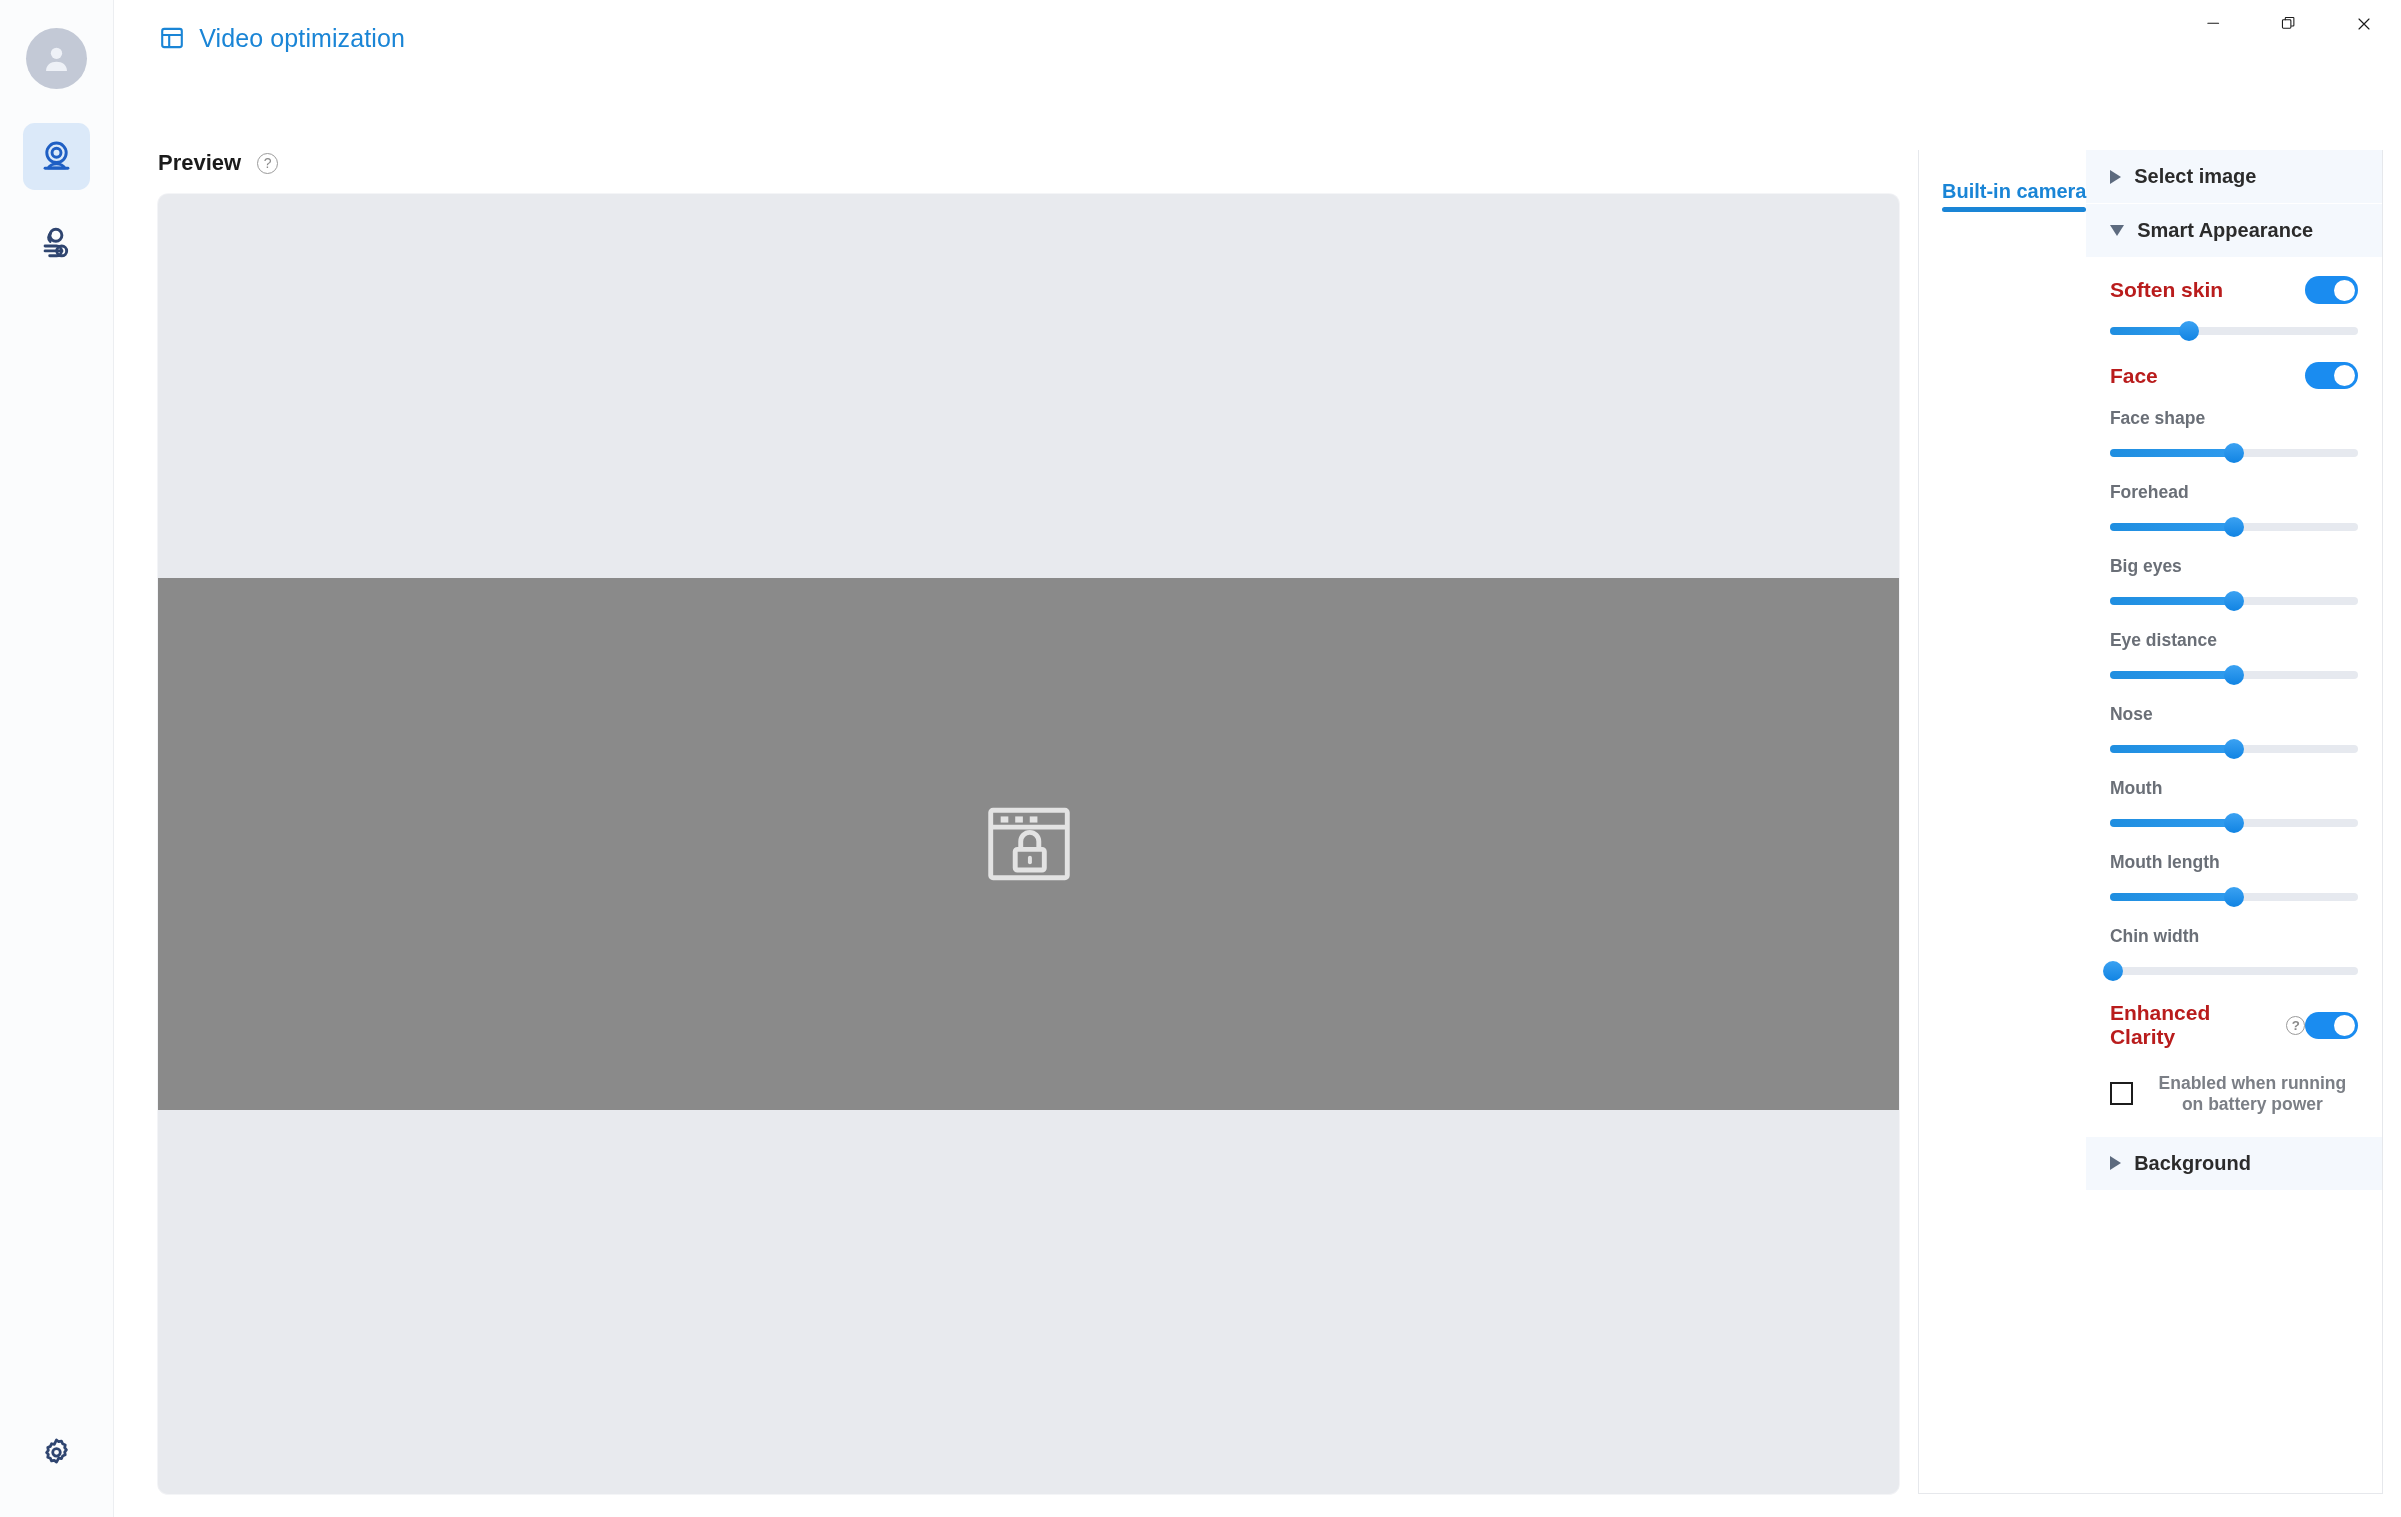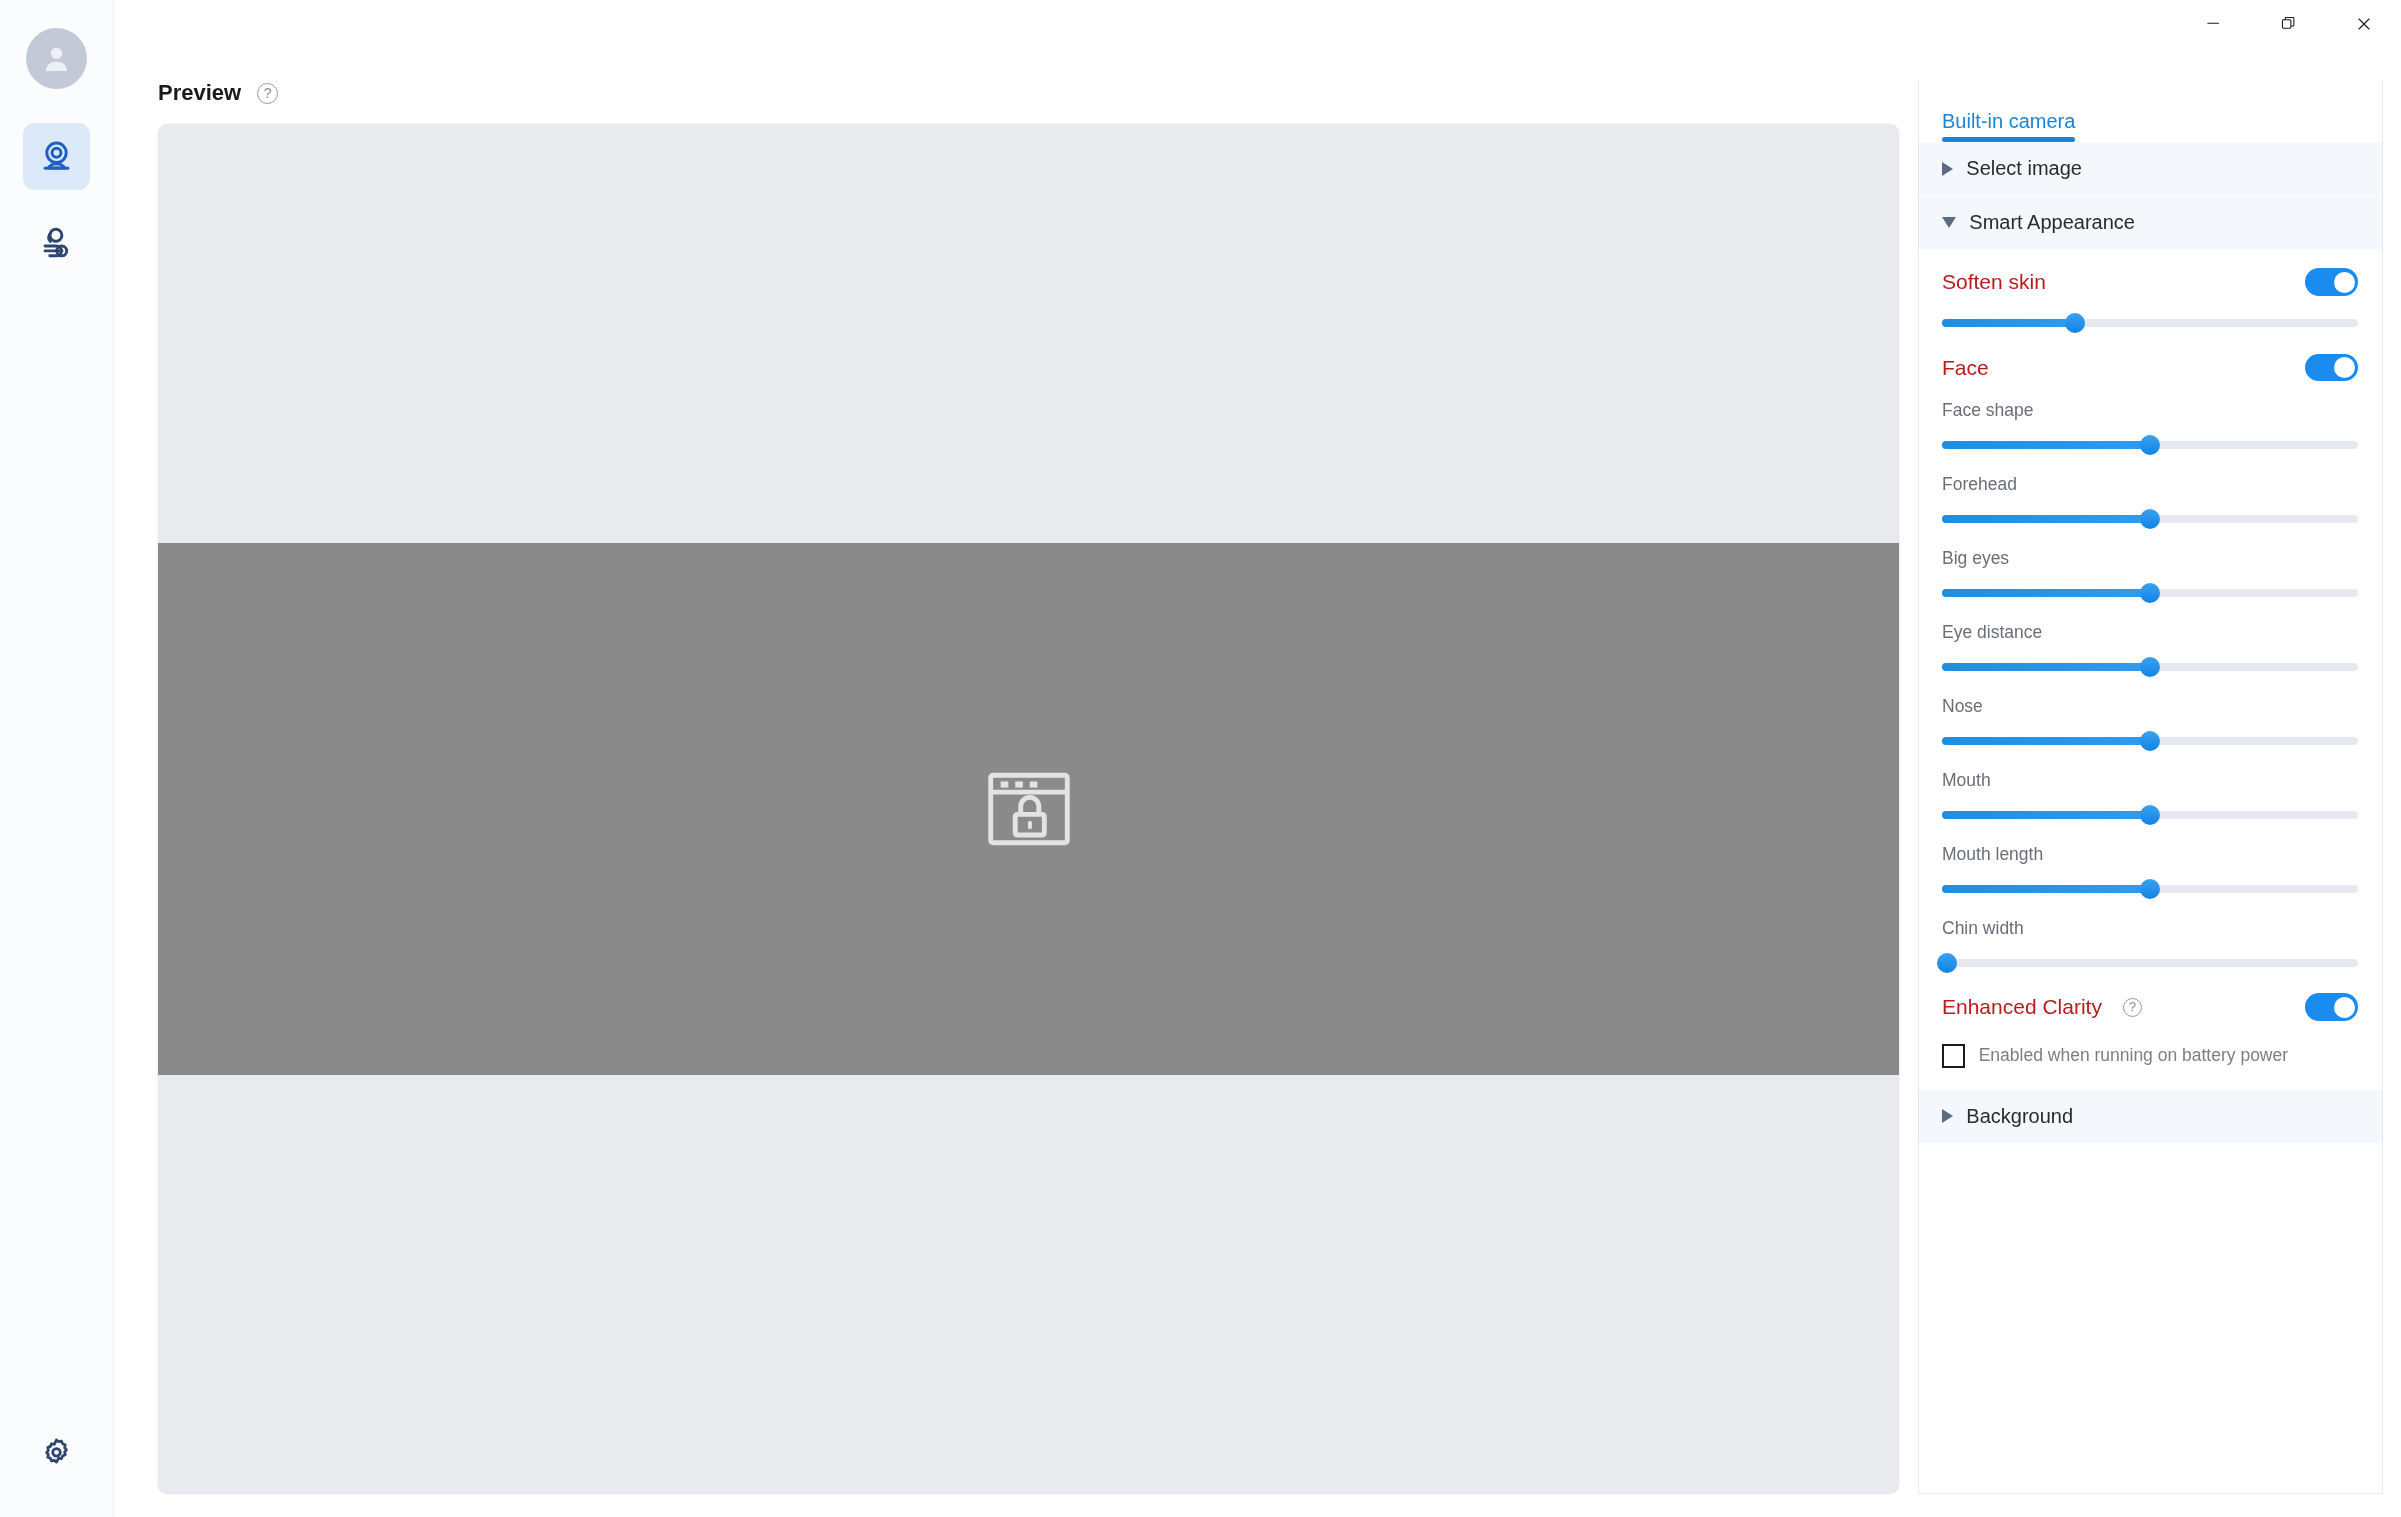--- a/index.html
+++ b/index.html
@@ -185,27 +185,28 @@
     align-items: center;
     justify-content: center;
   }
 
   
   .right-panel {
     width: 465px;
     flex: 0 0 465px;
     border-left: 0.8px solid #e6e8ec;
     display: flex;
-    flex-direction: column;
+    flex-direction: row;
     background: #ffffff;
     overflow: hidden;
     margin-right: 18.4px;
     border-right: 0.8px solid #e6e8ec;
     border-bottom: 0.8px solid #e6e8ec;
     margin-bottom: 23.4px;
+    font-weight: bold;
   }
 
   .tabs-row {
     display: flex;
     align-items: flex-end;
     padding: 11.7px 0 0 23.4px;
     height: 62px;
     background: #ffffff;
     flex: 0 0 auto;
   }
@@ -418,20 +419,29 @@
           <path d="M8.2 7.5V5.4a.9.9 0 0 1 .9-.9h9.4a.9.9 0 0 1 .9.9v9.4a.9.9 0 0 1-.9.9h-2.1" stroke-linecap="round"></path>
         </svg>
       </div>
       <div class="wbtn close">
         <svg width="20" height="20" viewBox="0 0 24 24" stroke="#1b1b1b" stroke-width="1.4">
           <path d="M6 6l12 12M18 6L6 18" stroke-linecap="round"></path>
         </svg>
       </div>
     </div>
 
+    <div class="app-header">
+      <div class="app-header-inner">
+        <svg width="28" height="28" viewBox="0 0 24 24" fill="none" stroke="#1a85d6" stroke-width="1.8">
+          <rect x="3.6" y="4.2" width="16.8" height="15.6" rx="1.8"></rect>
+          <path d="M3.6 9.4h16.8M9.6 9.4v10.4"></path>
+        </svg>
+        <div class="app-title">Video optimization</div>
+      </div>
+    </div>
 
     <div class="content">
 
       <div class="left-pane">
         <div class="preview-label-row">
           <div class="preview-label">Preview</div>
           <span class="help-circle">?</span>
         </div>
 
         <div class="preview-box">

